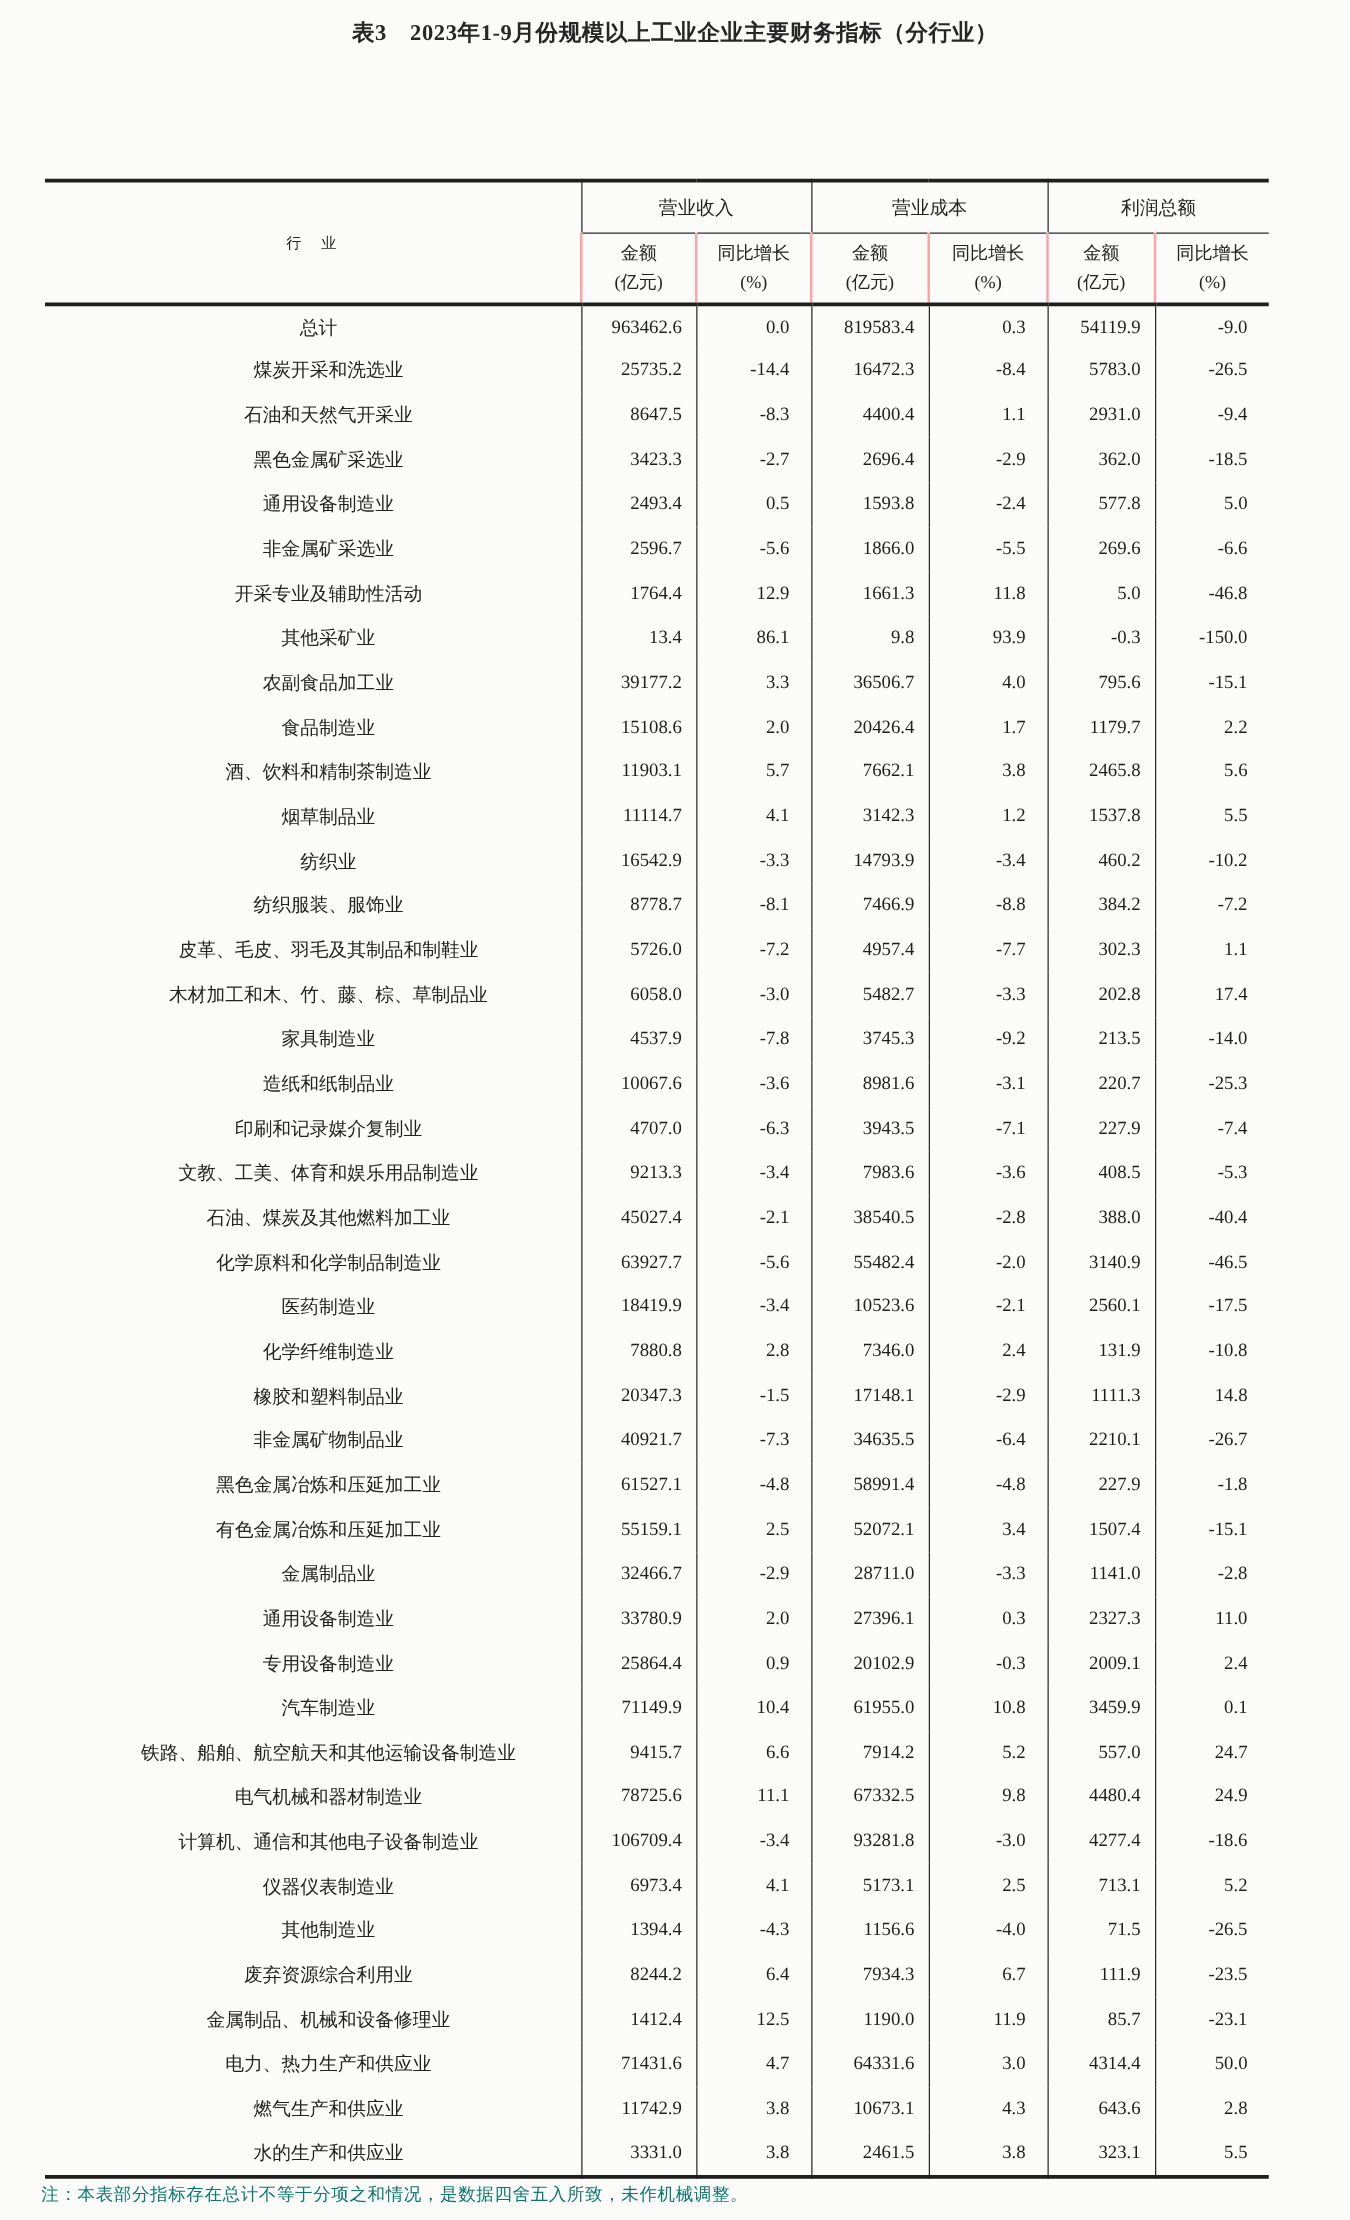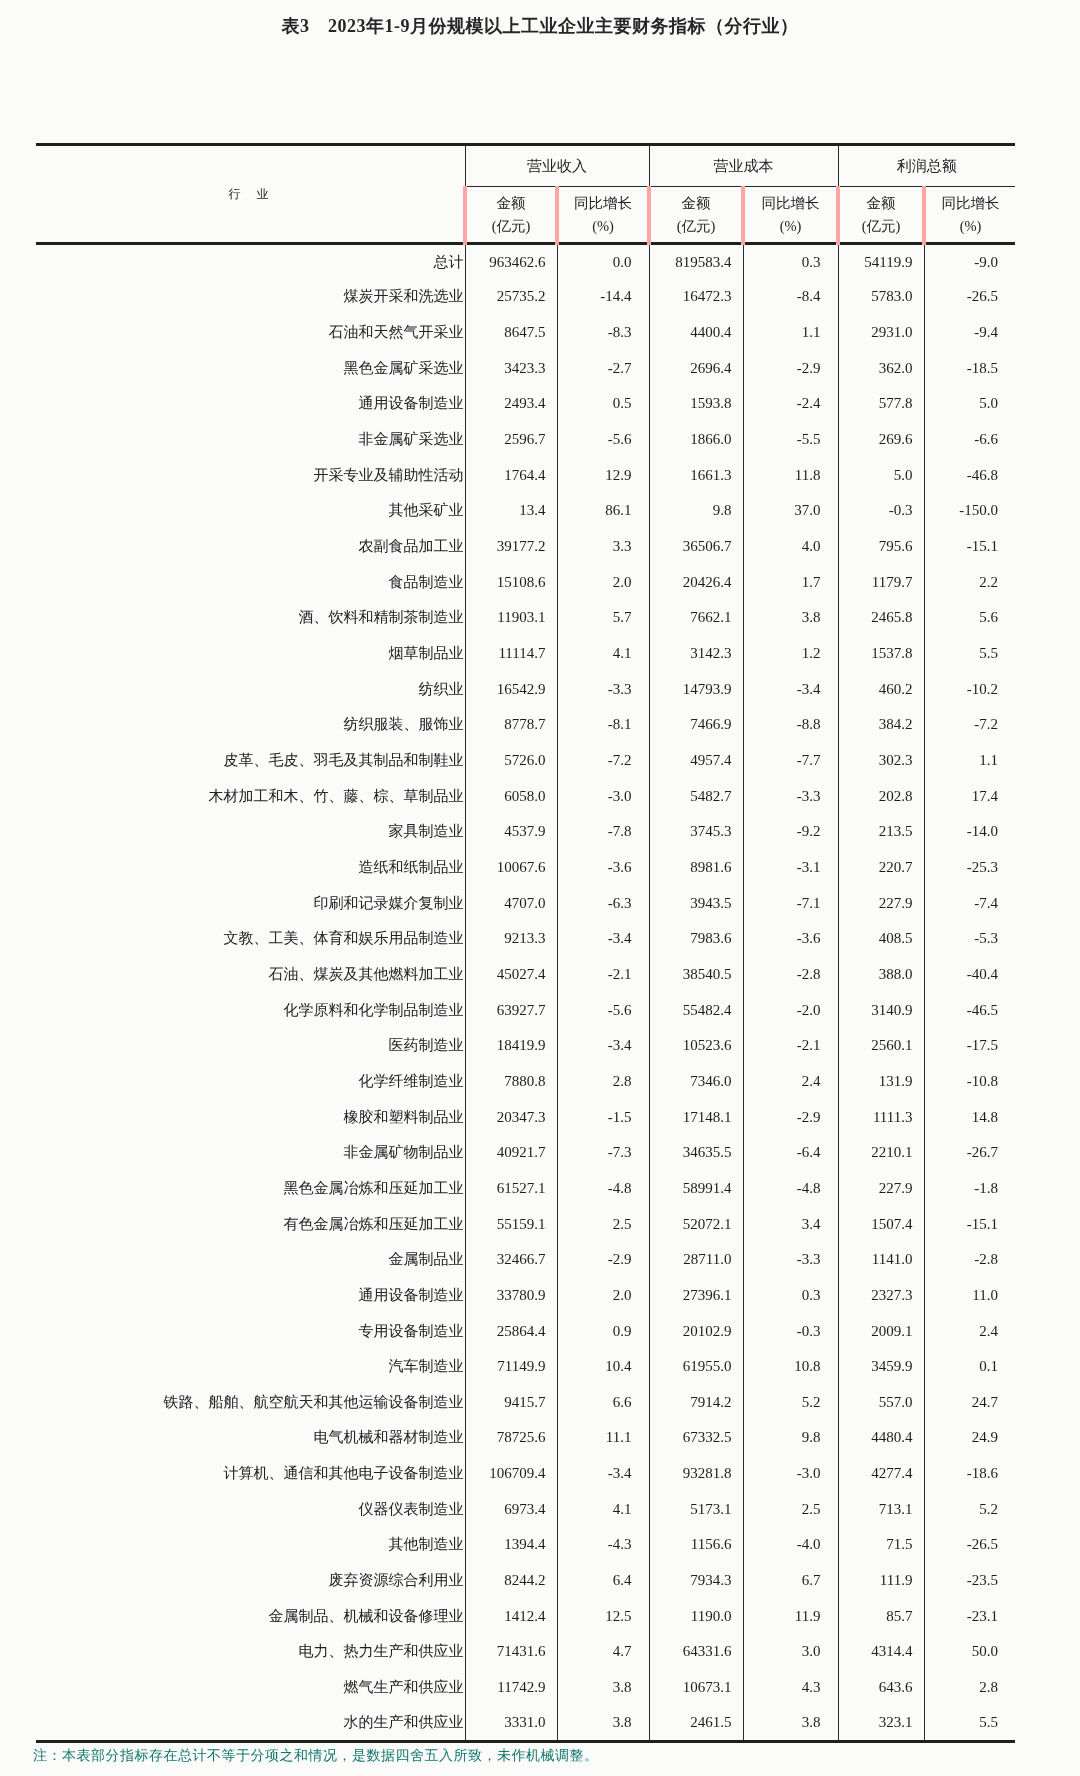--- a/index.html
+++ b/index.html
@@ -61,38 +61,38 @@
   th.industry-head {
     letter-spacing: 2px;
     font-size: 12px;
   }
   th.group {
     border-left: 1px solid #2a2a2a;
     border-bottom: 1px solid #2a2a2a;
     text-align: center;
   }
   th.sub {
-    border-left: 4px solid #fca5a5;
+    border-left: 2px solid #fca5a5;
     line-height: 1.55;
     font-size: 14.5px;
   }
   thead tr.sub-row th {
     border-bottom: 3px solid #1f1f1f;
   }
   th.industry-head { border-bottom: 3px solid #1f1f1f; }
 
   tbody tr { height: 35.66px; }
   tbody td {
     vertical-align: middle;
     font-size: 15px;
     white-space: nowrap;
     overflow: hidden;
   }
   tbody td.industry {
-    text-align: right;
+    text-align: center;
     padding-left: 26px;
     color: #222;
   }
   tbody td.industry.total {
     padding-left: 10px;
   }
   tbody td.amount {
     text-align: right;
     padding-right: 11px;
     border-left: 1px solid #2a2a2a;
@@ -225,21 +225,21 @@
           <td class="amount">1661.3</td>
           <td class="growth">11.8</td>
           <td class="amount">5.0</td>
           <td class="growth">-46.8</td>
         </tr>
         <tr>
           <td class="industry">其他采矿业</td>
           <td class="amount">13.4</td>
           <td class="growth">86.1</td>
           <td class="amount">9.8</td>
-          <td class="growth">37.0</td>
+          <td class="growth">93.9</td>
           <td class="amount">-0.3</td>
           <td class="growth">-150.0</td>
         </tr>
         <tr>
           <td class="industry">农副食品加工业</td>
           <td class="amount">39177.2</td>
           <td class="growth">3.3</td>
           <td class="amount">36506.7</td>
           <td class="growth">4.0</td>
           <td class="amount">795.6</td>

